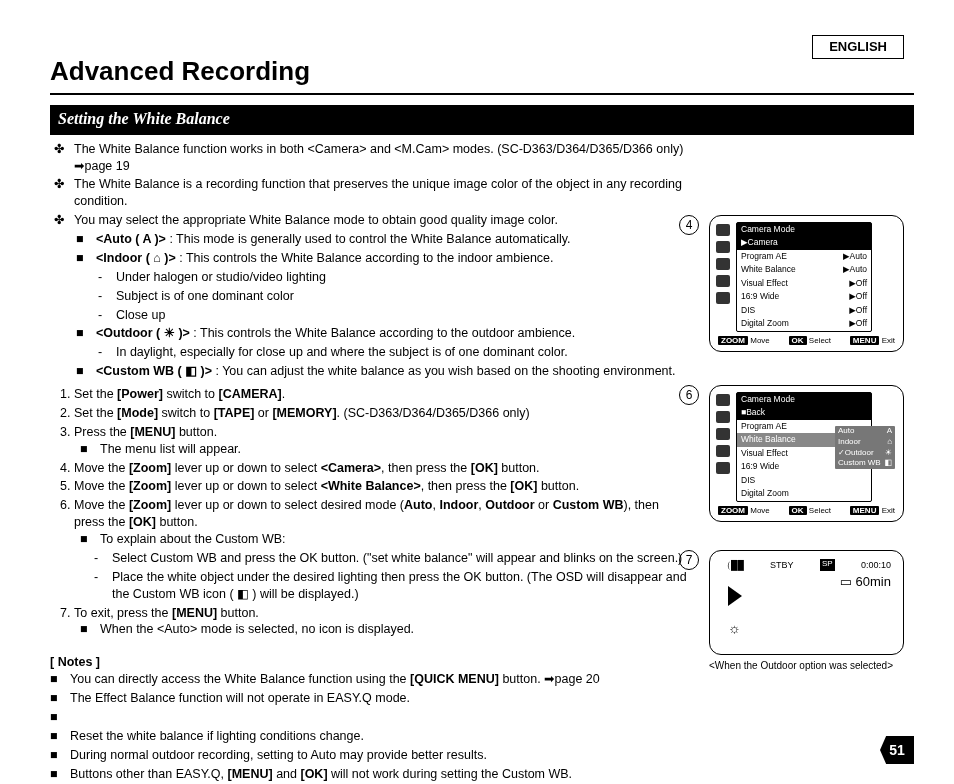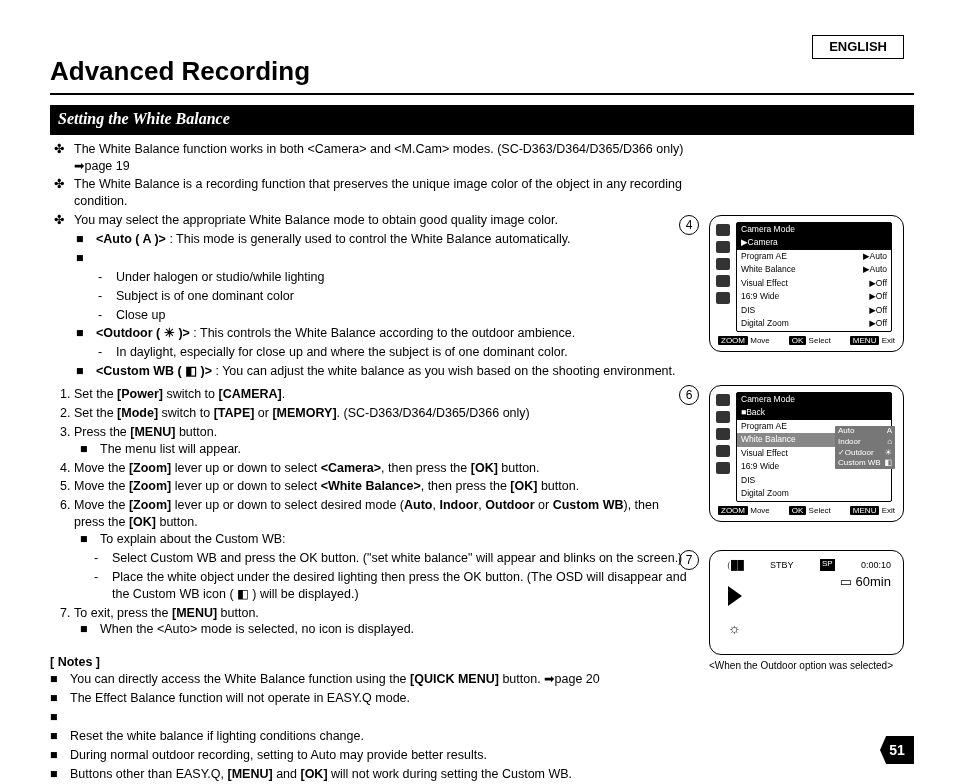--- a/index.html
+++ b/index.html
@@ -78,30 +78,30 @@
     font-size: 9px;
     position: relative;
   }
   .osd-menu {
     background: #000;
     color: #fff;
     border: 1px solid #000;
     border-radius: 2px;
     overflow: hidden;
     margin-left: 20px;
-    width: 156px;
+    width: 136px;
   }
   .osd-row { display: flex; justify-content: space-between; padding: 1px 4px; font-size: 8.5px;}
   .osd-row.white { background: #fff; color: #000; }
   .osd-row.hl { background: #888; color: #fff; }
   .osd-footer {
     display: flex; gap: 4px; justify-content: space-between;
     font-size: 8px; margin-top: 4px; padding: 0 2px;
   }
-  .osd-footer .btn { background:#000; color:#fff; padding:0 3px; font-weight:normal; border-radius:1px;}
+  .osd-footer .btn { background:#000; color:#fff; padding:0 3px; font-weight:bold; border-radius:1px;}
   .side-icons {
     position: absolute; left: 6px; top: 8px;
     display: flex; flex-direction: column; gap: 5px;
   }
   .side-icons span{
     width: 14px; height: 12px; background:#333; border-radius:2px; display:block;
   }
   .submenu {
     background: #777; color:#fff; width: 60px; font-size:8px;
     position: absolute; right: 8px; top: 40px; border-radius:1px;
@@ -162,24 +162,25 @@
       <span>You may select the appropriate White Balance mode to obtain good quality image color.</span>
     </div>
 
   <div class="bullet sub">
       <span class="sym">■</span>
       <span><b>&lt;Auto ( A )&gt;</b><span> : This mode is generally used to control the White Balance automatically.</span></span>
     </div>
 
   <div class="bullet sub">
       <span class="sym">■</span>
+      <span><b>&lt;Indoor ( ⌂ )&gt;</b><span> : This controls the White Balance according to the indoor ambience.</span></span>
     </div>
   <div class="bullet sub2">
       <span class="dash">-</span>
-      <span>Under halogen or studio/while lighting</span>
+      <span>Under halogen or studio/video lighting</span>
     </div>
   <div class="bullet sub2">
       <span class="dash">-</span>
       <span>Subject is of one dominant color</span>
     </div>
   <div class="bullet sub2">
       <span class="dash">-</span>
       <span>Close up</span>
     </div>
 

